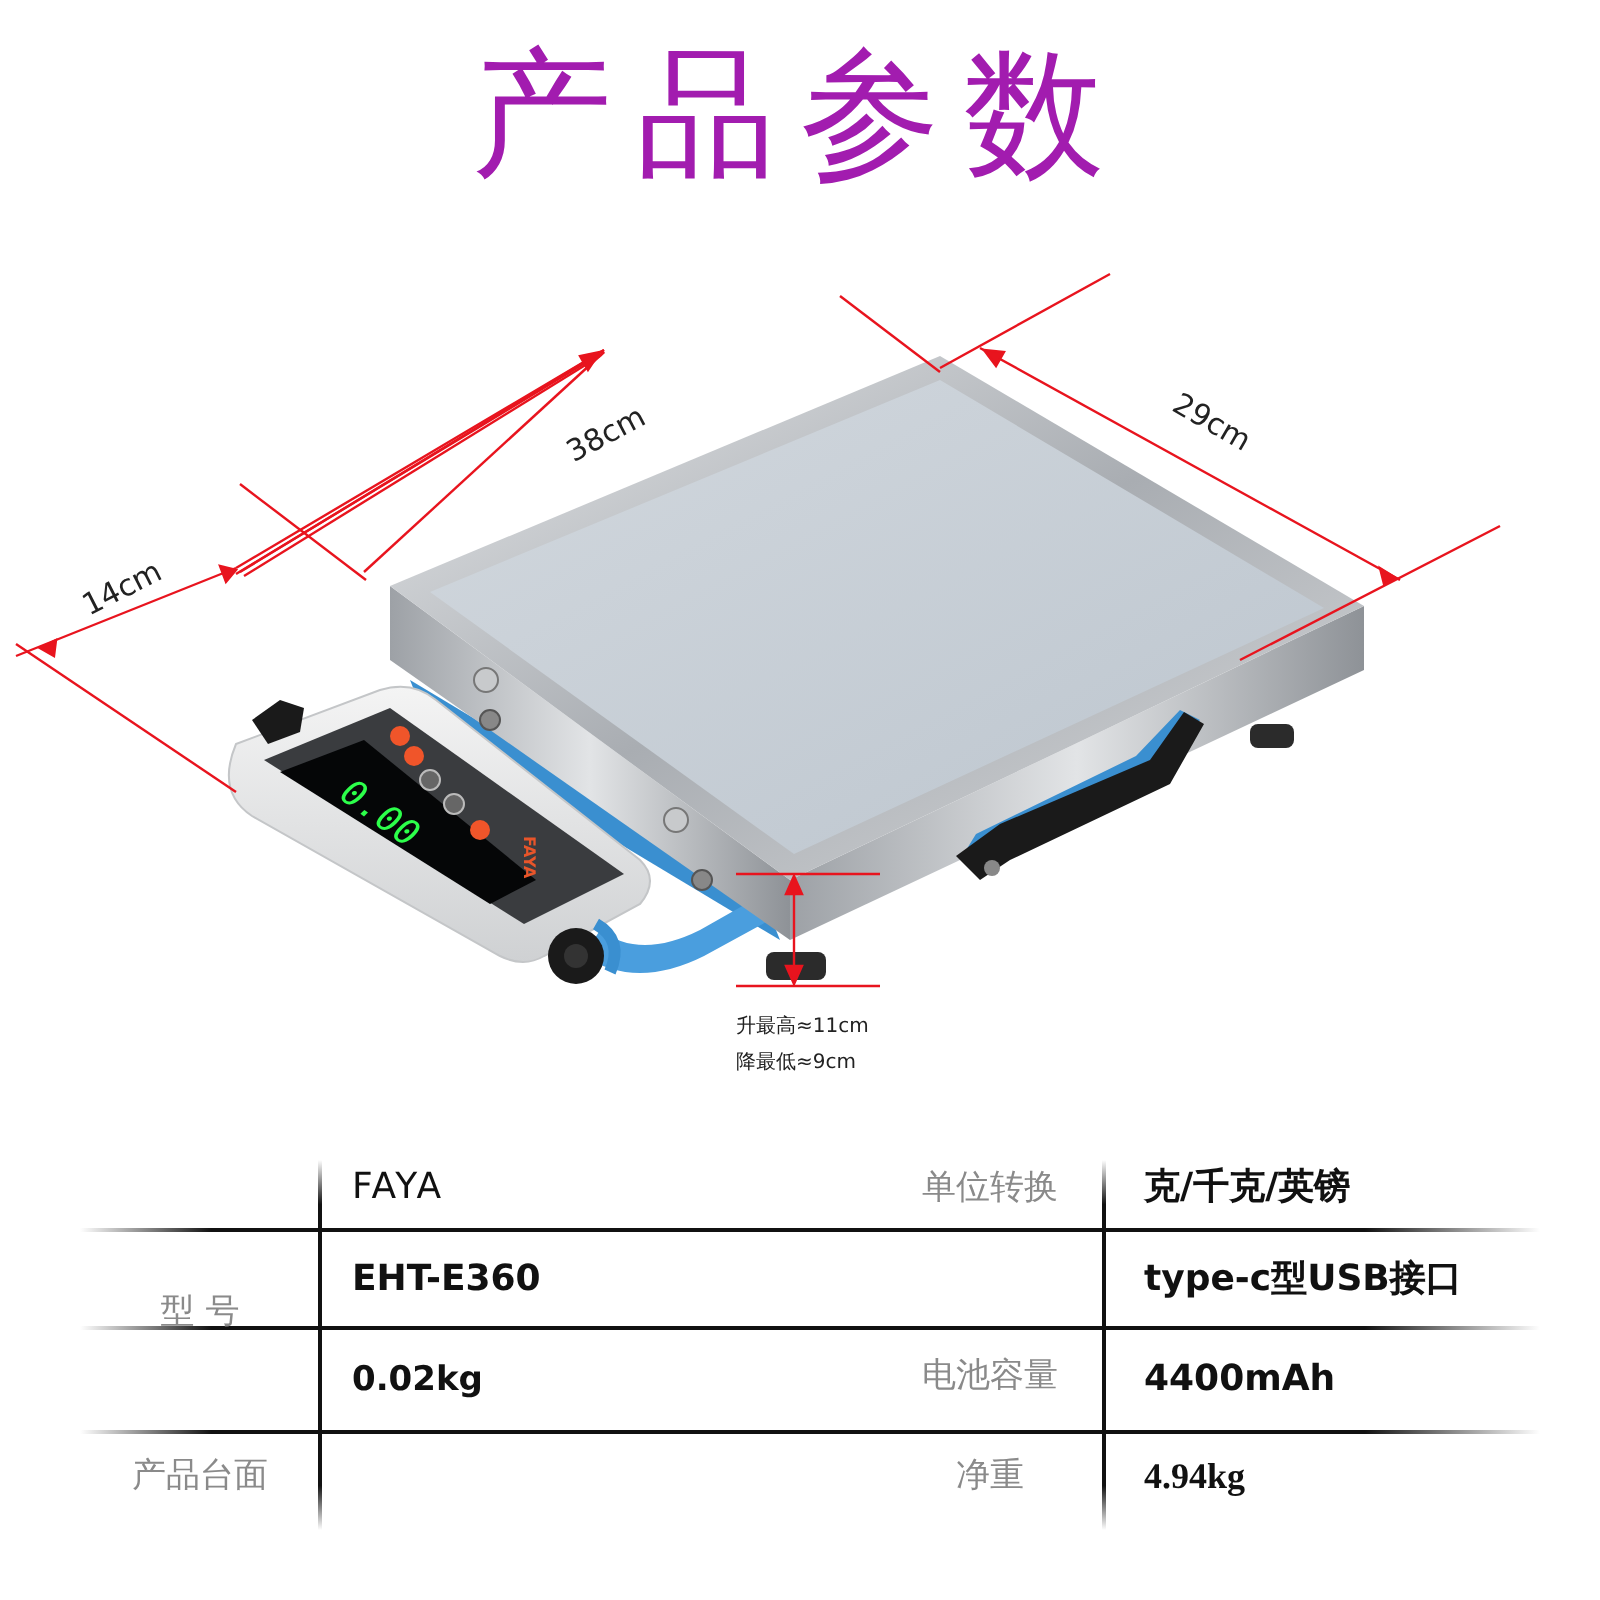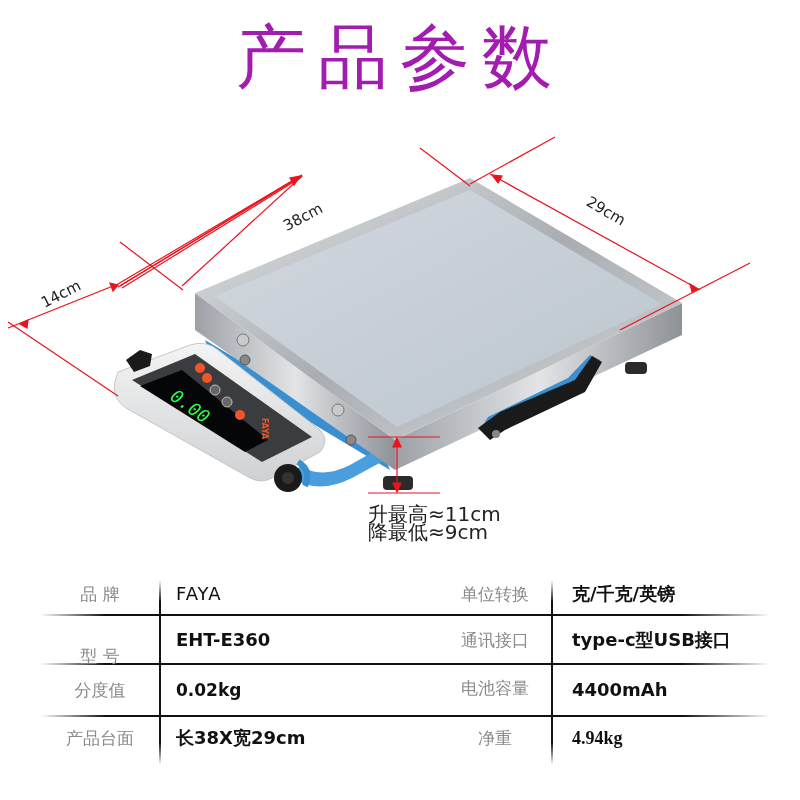--- a/index.html
+++ b/index.html
@@ -2,21 +2,21 @@
 <html><head>
 <meta charset="utf-8">
 <style>
   html, body { margin: 0; padding: 0; background: #ffffff; }
   body { width: 800px; height: 800px; position: relative; overflow: hidden;
          font-family: "DejaVu Sans", "Liberation Sans", sans-serif; }
   .title { position: absolute; left: 0; top: 12px; width: 800px; text-align: center;
            font-size: 70px; letter-spacing: 12px; color: #a21caf; font-weight: 400; line-height: 90px; }
   .hero { position: absolute; left: 0; top: 130px; width: 800px; height: 420px; }
   .dim-label { position: absolute; font-size: 15px; color: #222; white-space: nowrap; }
-  .height-note { position: absolute; left: 368px; top: 505px; font-size: 20px; color: #222; line-height: 18px; }
+  .height-note { position: absolute; left: 368px; top: 505px; font-size: 10px; color: #222; line-height: 18px; }
   .height-note div { white-space: nowrap; }
   .specs { position: absolute; left: 0; top: 570px; width: 800px; height: 200px; }
   .hline { position: absolute; height: 2px; }
   .vline { position: absolute; width: 2px; top: 10px; height: 185px;
            background: linear-gradient(to bottom, rgba(0,0,0,0) 0%, #111 12%, #111 88%, rgba(0,0,0,0) 100%); }
   .cell { position: absolute; height: 48px; line-height: 48px; white-space: nowrap; }
   .label { color: #8a8a8a; font-size: 17px; text-align: center; }
   .value { color: #111; font-size: 18px; font-weight: 700; }
   .value.light { font-weight: 400; letter-spacing: 1px; }
 </style>
@@ -140,32 +140,28 @@
 
 <div class="specs">
 
   <div class="hline" style="top:44px; left:40px; width:730px; background:linear-gradient(to right, rgba(0,0,0,0) 0%, #111 9%, #111 88%, rgba(0,0,0,0) 100%);"></div>
   <div class="hline" style="top:93px; left:40px; width:730px; background:linear-gradient(to right, rgba(0,0,0,0) 0%, #111 9%, #111 88%, rgba(0,0,0,0) 100%);"></div>
   <div class="hline" style="top:145px; left:40px; width:730px; background:linear-gradient(to right, rgba(0,0,0,0) 0%, #111 9%, #111 88%, rgba(0,0,0,0) 100%);"></div>
 
   <div class="vline" style="left:159px;"></div>
   <div class="vline" style="left:551px;"></div>
 
-  <div class="cell label" style="left:45px; width:110px; top:0px;">品 牌</div>
   <div class="cell value light" style="left:176px; top:0px;">FAYA</div>
   <div class="cell value" style="left:572px; top:0px;">克/千克/英镑</div>
   <div class="cell label" style="left:440px; width:110px; top:0px;">单位转换</div>
 
   <div class="cell label" style="left:45px; width:110px; top:62px;">型 号</div>
   <div class="cell value" style="left:176px; top:46px;">EHT-E360</div>
-  <div class="cell label" style="left:440px; width:110px; top:46px;">通讯接口</div>
   <div class="cell value" style="left:572px; top:46px;">type-c型USB接口</div>
 
-  <div class="cell label" style="left:45px; width:110px; top:96px;">分度值</div>
   <div class="cell value" style="left:176px; top:96px; font-size:17px;">0.02kg</div>
   <div class="cell label" style="left:440px; width:110px; top:96px;font-family:Liberation Mono, monospace;">电池容量</div>
   <div class="cell value" style="left:572px; top:96px;">4400mAh</div>
 
   <div class="cell label" style="left:45px; width:110px; top:144px;">产品台面</div>
-  <div class="cell value" style="left:176px; top:144px;">长38X宽29cm</div>
   <div class="cell label" style="left:440px; width:110px; top:144px;">净重</div>
   <div class="cell value" style="left:572px; top:144px;font-family:Liberation Serif, serif;">4.94kg</div>
 </div>
 
 </body></html>

